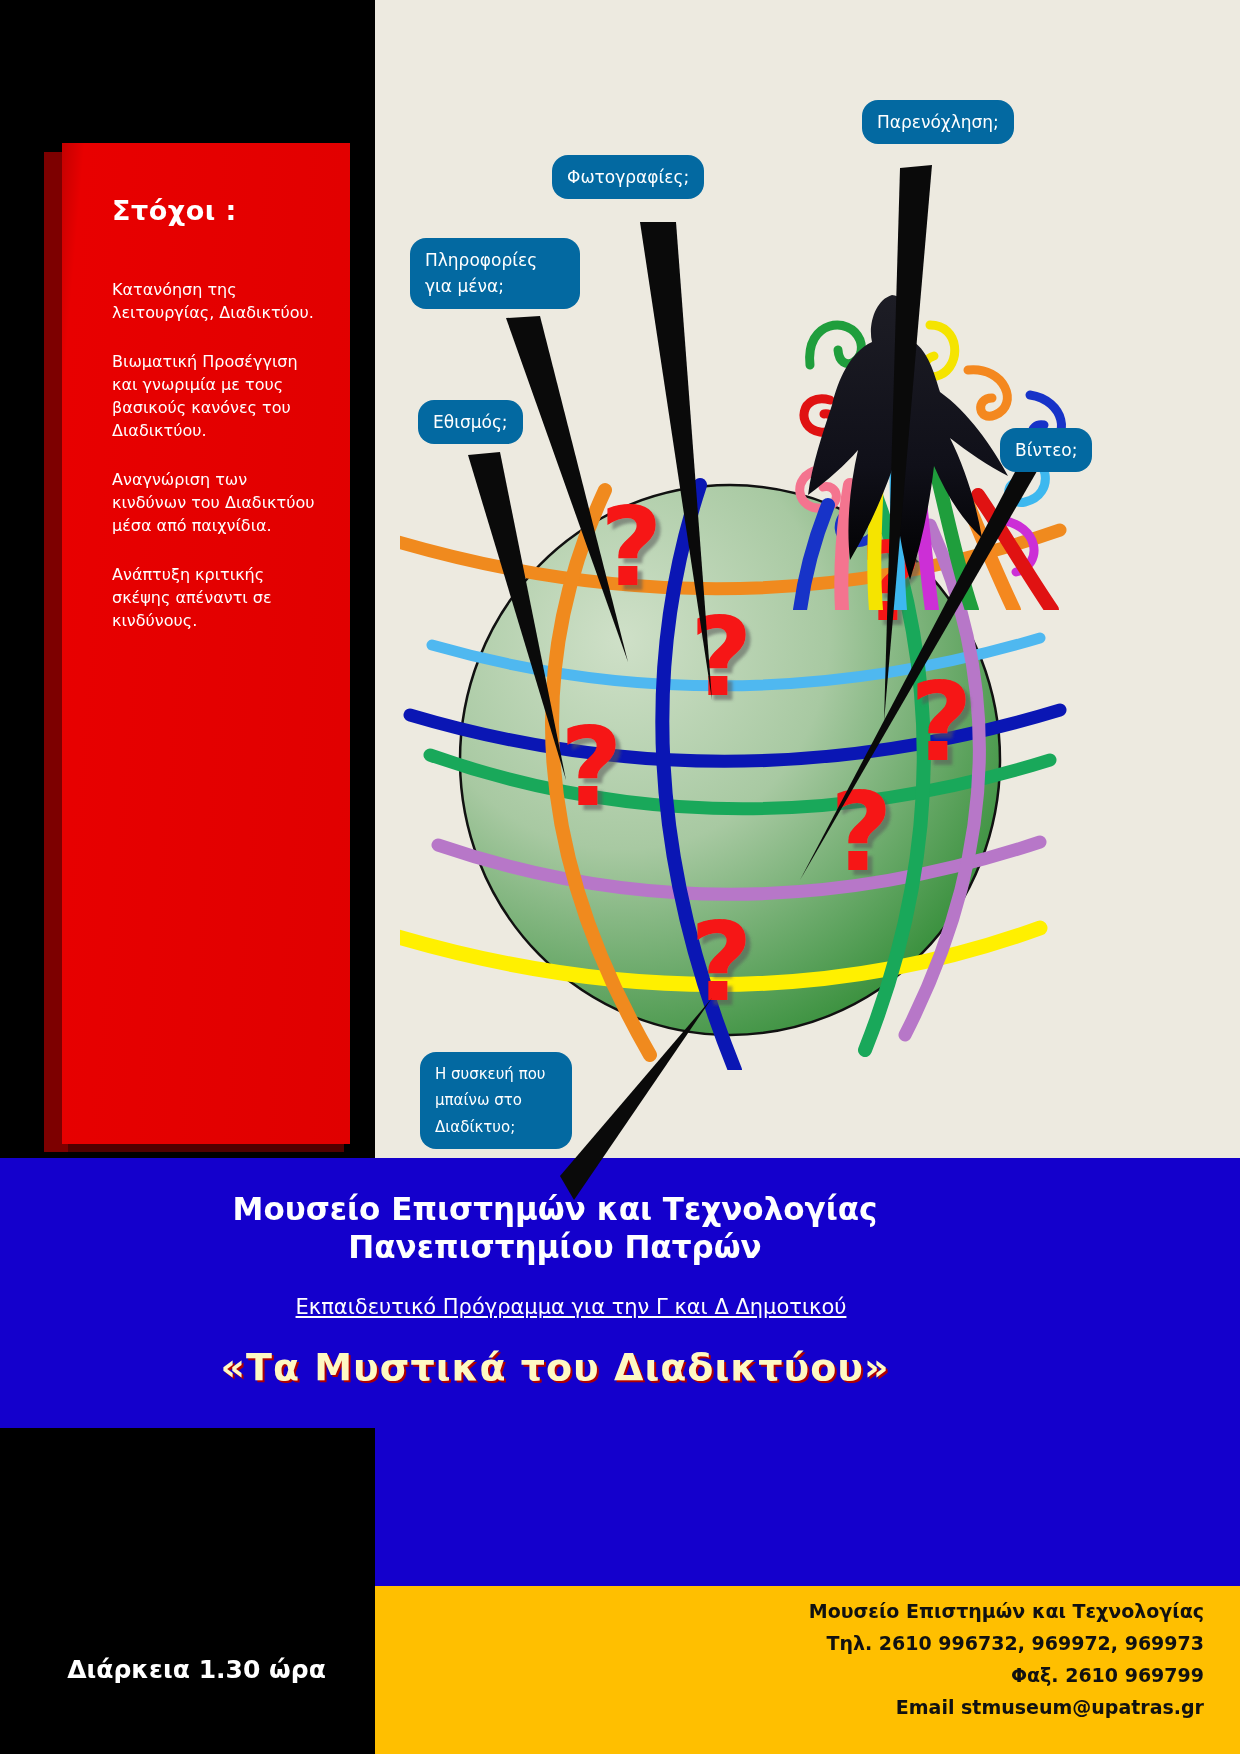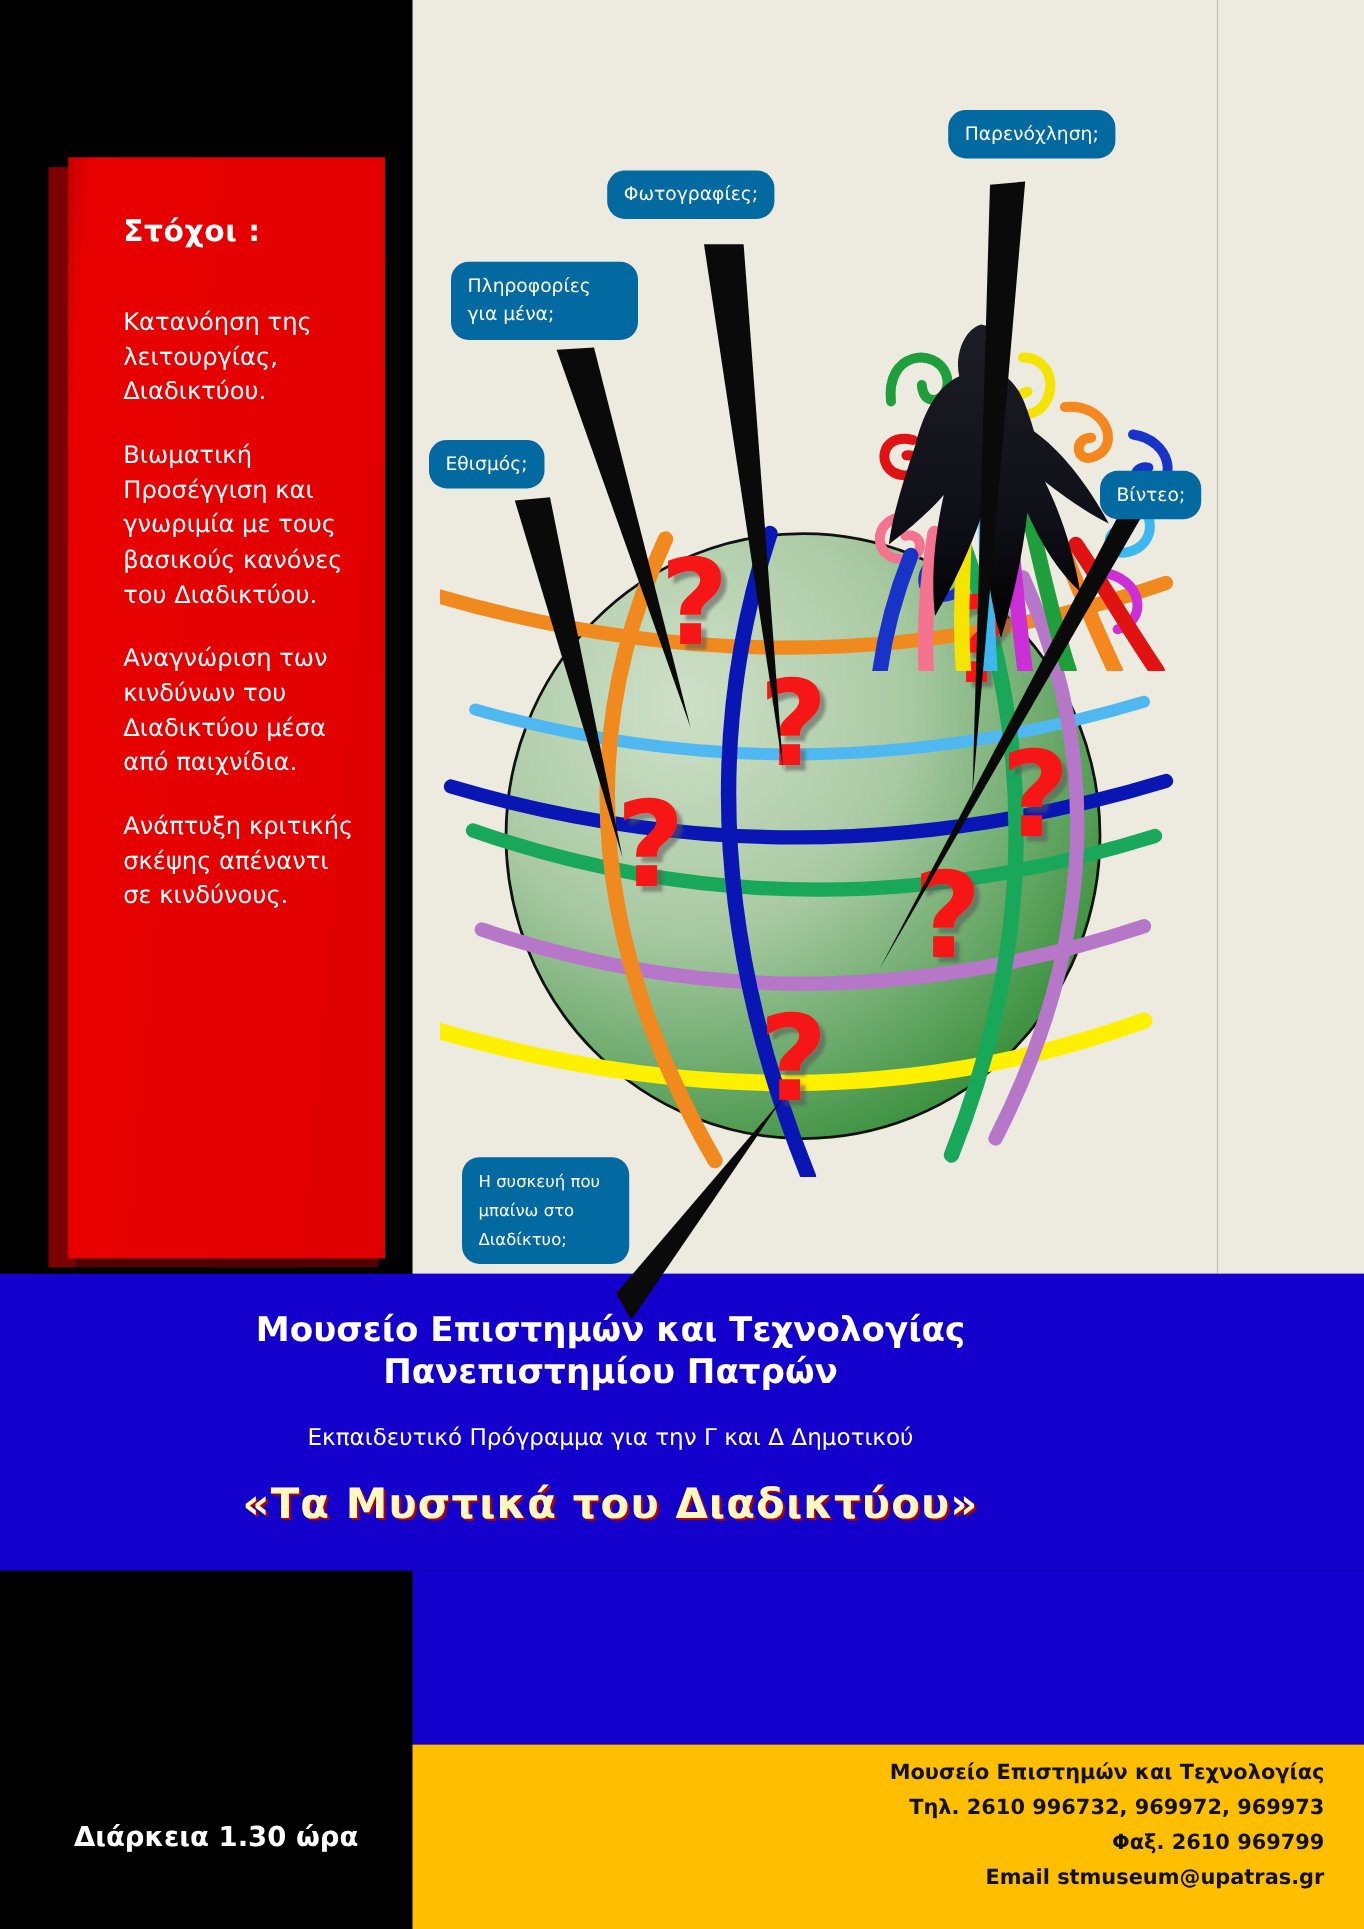--- a/index.html
+++ b/index.html
@@ -28,21 +28,21 @@
     background:#e00000;
     background:linear-gradient(95deg,#c40000 0%,#e80000 6%,#e00000 100%);
     box-shadow:6px 8px 0 rgba(0,0,0,0.35);
   }
   .red-card .inner{padding:52px 26px 0 50px;}
   .objectives-title{
     color:#ffffff;font-size:27px;font-weight:bold;letter-spacing:.5px;
     margin:0 0 52px 0;
   }
   .objective{
-    color:#ffffff;font-size:22px;line-height:1.44;margin:0 0 26px 0;
+    color:#ffffff;font-size:16px;line-height:1.44;margin:0 0 26px 0;
   }
 
   
   .globe-wrap{position:absolute;left:400px;top:430px;width:680px;height:640px;}
   .globe-svg{display:block;}
 
   
   .figure-wrap{position:absolute;left:700px;top:280px;width:380px;height:330px;}
 
   
@@ -65,22 +65,22 @@
     background:#1400cc;
   }
   .blue-left-black{
     position:absolute;left:0;top:1428px;width:375px;height:326px;background:#000000;
   }
   .museum-title{
     position:absolute;left:0;top:1190px;width:1110px;text-align:center;
     color:#ffffff;font-size:31px;font-weight:bold;line-height:1.24;
   }
   .program-line{
-    position:absolute;left:0;top:1295px;width:1110px;text-align:center;
-    color:#ffffff;font-size:21px;
+    position:absolute;left:16px;top:1295px;width:1110px;text-align:center;
+    color:#ffffff;font-size:21px;text-decoration:underline;
   }
   .secrets-title{
     position:absolute;left:0;top:1345px;width:1110px;text-align:center;
     color:#fef9c3;font-size:38px;font-weight:bold;letter-spacing:1px;
     text-shadow:2px 2px 0 #b00000;
   }
 
   
   .yellow-box{
     position:absolute;left:375px;top:1586px;width:865px;height:168px;
@@ -221,21 +221,21 @@
         <polygon points="1016,470 1040,466 800,880"></polygon>
         <polygon points="560,1176 574,1200 712,998"></polygon>
       </g>
     </svg>
   </div>
 
   <div class="bubble" style="left:862px;top:100px;">Παρενόχληση;</div>
   <div class="bubble" style="left:552px;top:155px;">Φωτογραφίες;</div>
   <div class="bubble" style="left:410px;top:238px;width:140px;">Πληροφορίες
 για μένα;</div>
-  <div class="bubble" style="left:390px;top:400px;">Εθισμός;</div>
+  <div class="bubble" style="left:418px;top:400px;">Εθισμός;</div>
   <div class="bubble" style="left:1000px;top:428px;">Βίντεο;</div>
   <div class="bubble" style="left:420px;top:1052px;width:122px;font-size:15px;line-height:1.75;">Η συσκευή που
 μπαίνω  στο
 Διαδίκτυο;</div>
 
   <div class="blue-band"></div>
   <div class="blue-left-black"></div>
   <div class="blue-band2"></div>
 
   <div class="museum-title">

